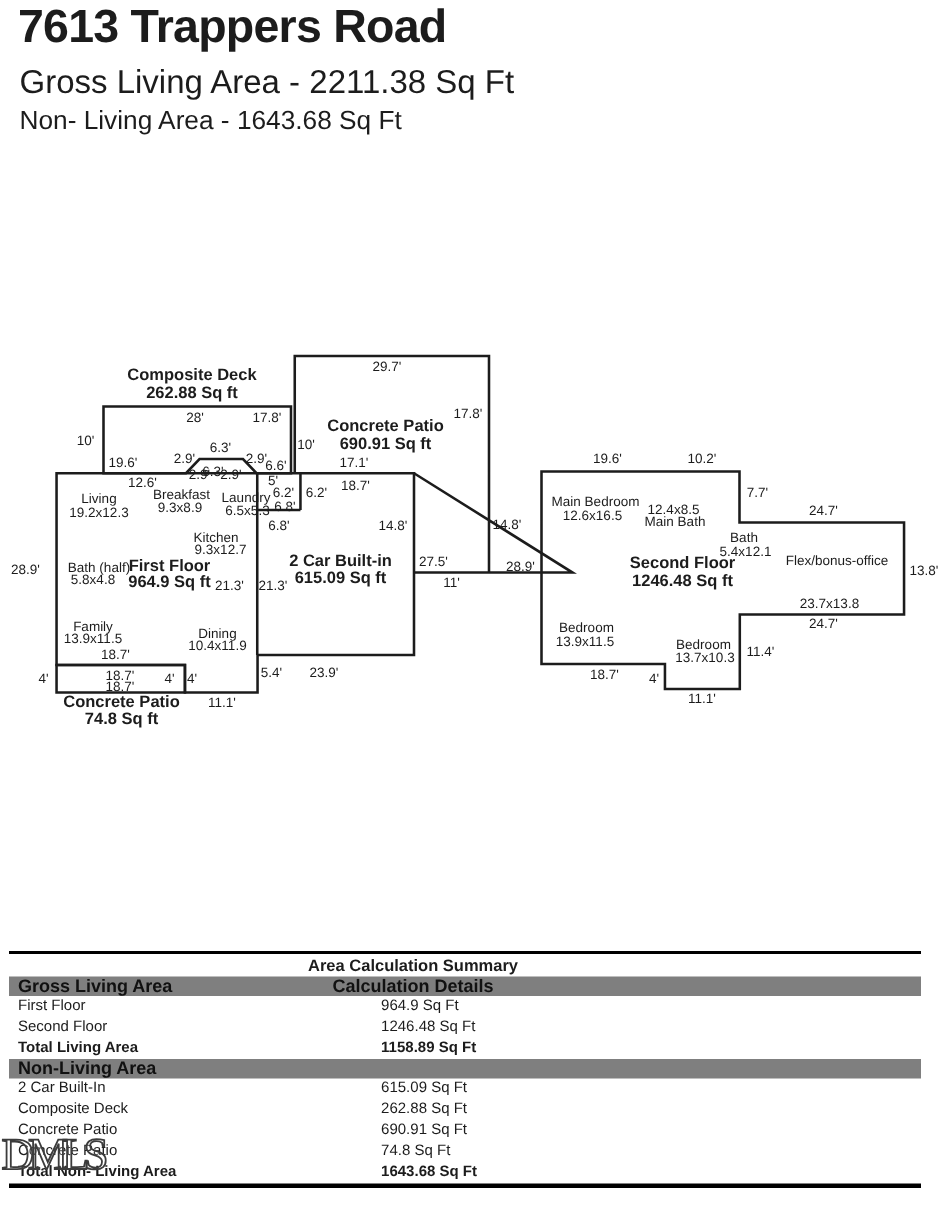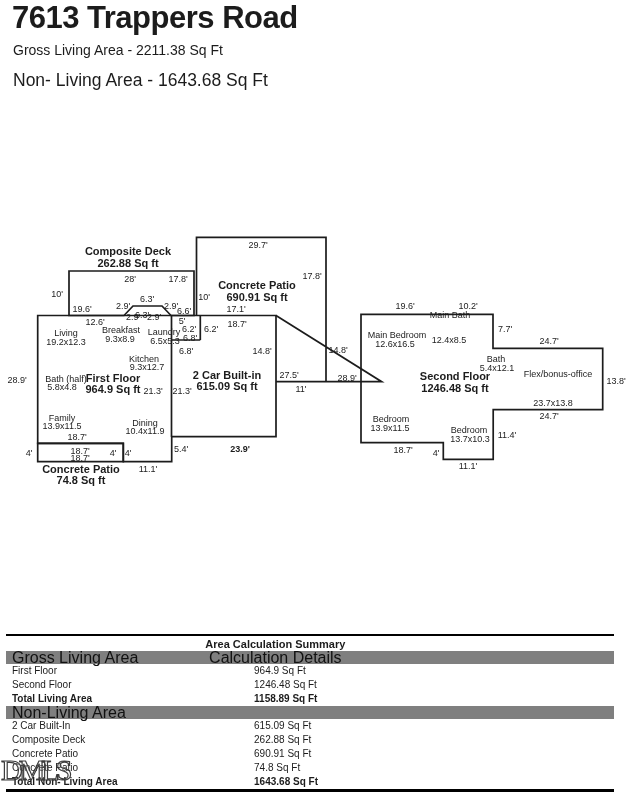--- a/index.html
+++ b/index.html
@@ -1,37 +1,37 @@
 <!DOCTYPE html>
 <html><head>
 <meta charset="utf-8">
 <style>
   html,body{margin:0;padding:0;}
   body{width:632px;height:810px;background:#ffffff;font-family:"Liberation Sans",sans-serif;color:#1c1c1c;position:relative;overflow:hidden;}
   .page{position:absolute;inset:0;}
 
   
   .hdr-title{position:absolute;left:12px;top:0px;font-size:31px;font-weight:bold;letter-spacing:-0.5px;white-space:nowrap;}
-  .hdr-sub1{position:absolute;left:13px;top:42px;font-size:14px;white-space:nowrap;}
+  .hdr-sub1{position:absolute;left:13px;top:42px;font-size:22px;white-space:nowrap;}
   .hdr-sub2{position:absolute;left:13px;top:70px;font-size:17.5px;white-space:nowrap;}
 
   
   svg.plan{position:absolute;left:0;top:0;}
   svg.plan path{fill:none;stroke:#1c1c1c;stroke-width:1.7;stroke-linejoin:miter;}
 
   
   .labels{position:absolute;inset:0;}
   .fl-label{position:absolute;transform:translate(-50%,-50%);font-size:9px;line-height:9px;white-space:nowrap;color:#1c1c1c;}
   .fl-bold{font-weight:bold;font-size:11px;line-height:11px;}
 
   
   .summary-table{position:absolute;left:6px;top:634px;width:608px;border-top:2.5px solid #000;border-bottom:3.5px solid #000;}
   .t-title{position:relative;height:15px;line-height:16px;font-size:11px;font-weight:bold;}
   .t-center{position:absolute;left:44.3%;transform:translateX(-50%);white-space:nowrap;}
-  .t-bar{position:relative;height:13px;line-height:13px;background:#7f7f7f;font-size:16px;font-weight:normal;color:#111;}
+  .t-bar{position:relative;height:13px;line-height:13px;background:#7f7f7f;font-size:12px;font-weight:bold;color:#111;}
   .t-bar .bar-left{padding-left:6px;}
   .t-row{display:grid;grid-template-columns:40.8% 1fr;height:14px;line-height:14px;font-size:10px;}
   .t-row .tc-label{padding-left:6px;white-space:nowrap;}
   .t-row .tc-value{text-align:left;white-space:nowrap;}
   .t-row.bold{font-weight:bold;}
 
   
   .watermark{position:absolute;left:1px;top:753px;font-family:"Liberation Serif",serif;font-size:30px;letter-spacing:-4px;color:rgba(255,255,255,0.15);-webkit-text-stroke:1.2px #3c3c3c;z-index:5;white-space:nowrap;}
 </style>
 </head>
@@ -107,26 +107,26 @@
       <span class="fl-label" style="left: 145px; top: 423px;">Dining</span>
       <span class="fl-label" style="left: 145px; top: 431px;">10.4x11.9</span>
       <span class="fl-label" style="left: 77px; top: 437px;">18.7'</span>
       <span class="fl-label" style="left: 80px; top: 451px;">18.7'</span>
       <span class="fl-label" style="left: 80px; top: 458px;">18.7'</span>
       <span class="fl-label" style="left: 29px; top: 453px;">4'</span>
       <span class="fl-label" style="left: 113px; top: 453px;">4'</span>
       <span class="fl-label" style="left: 128px; top: 453px;">4'</span>
       <span class="fl-label" style="left: 181px; top: 449px;">5.4'</span>
       <span class="fl-label" style="left: 148px; top: 469px;">11.1'</span>
-      <span class="fl-label" style="left: 240px; top: 449px; font-weight: bold;">23.9'</span>
+      <span class="fl-label" style="left: 216px; top: 449px;">23.9'</span>
       <span class="fl-label" style="left: 405px; top: 306px;">19.6'</span>
       <span class="fl-label" style="left: 468px; top: 306px;">10.2'</span>
       <span class="fl-label" style="left: 397px; top: 335px;">Main Bedroom</span>
       <span class="fl-label" style="left: 395px; top: 344px;">12.6x16.5</span>
-      <span class="fl-label" style="left: 450px; top: 315px;">Main Bath</span>
+      <span class="fl-label" style="left: 450px; top: 348px;">Main Bath</span>
       <span class="fl-label" style="left: 449px; top: 340px;">12.4x8.5</span>
       <span class="fl-label" style="left: 505px; top: 329px;">7.7'</span>
       <span class="fl-label" style="left: 549px; top: 341px;">24.7'</span>
       <span class="fl-label" style="left: 496px; top: 359px;">Bath</span>
       <span class="fl-label" style="left: 497px; top: 368px;">5.4x12.1</span>
       <span class="fl-label fl-bold" style="left: 455px; top: 376px;">Second Floor</span>
       <span class="fl-label fl-bold" style="left: 455px; top: 388px;">1246.48 Sq ft</span>
       <span class="fl-label" style="left: 558px; top: 374px;">Flex/bonus-office</span>
       <span class="fl-label" style="left: 553px; top: 383px; margin-top: 20px;">23.7x13.8</span>
       <span class="fl-label" style="left: 616px; top: 381px;">13.8'</span>

